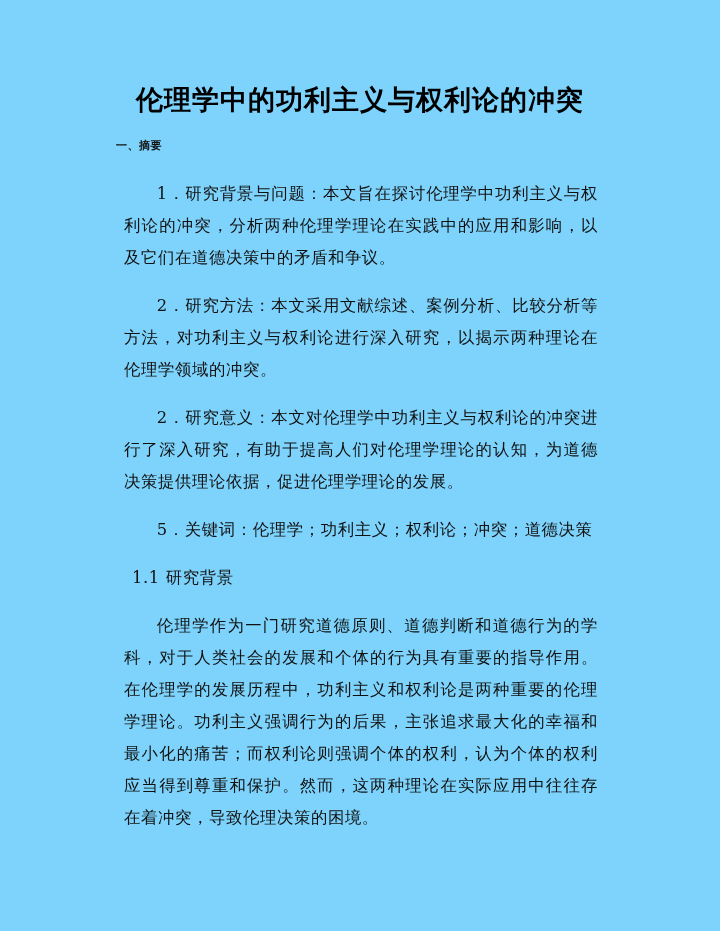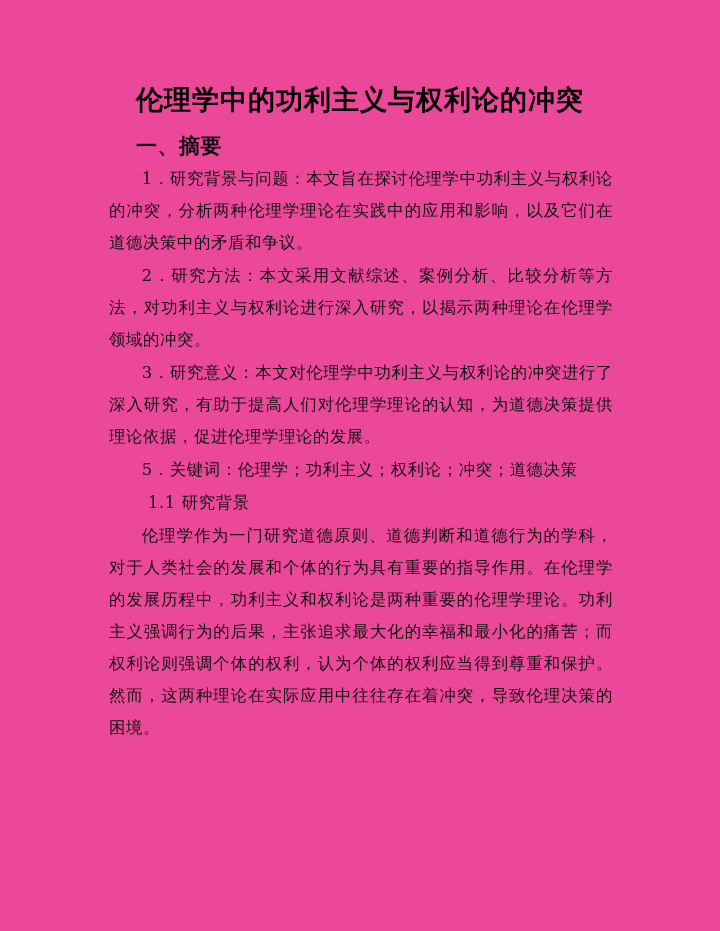--- a/index.html
+++ b/index.html
@@ -1,50 +1,50 @@
 <!DOCTYPE html>
 <html><head>
   <meta charset="utf-8">
   <style>
     html, body { margin: 0; padding: 0; background: #ffffff; }
     body {
       width: 720px; height: 931px; overflow: hidden; position: relative;
       color: #111111;
       font-family: "DejaVu Serif", "Liberation Serif", serif;
     }
-    .page { position: absolute; left: 0; top: 0; width: 720px; height: 931px; background: #ec4899; text-decoration: underline; }
+    .page { position: absolute; left: 0; top: 0; width: 720px; height: 931px; background: #7dd3fc; text-decoration: underline; }
     .title {
       position: absolute; left: 0; top: 80px; width: 720px;
       text-align: center;
       font-family: "DejaVu Sans", "Liberation Sans", sans-serif;
       font-size: 27px; font-weight: bold; letter-spacing: 1px;
       line-height: 40px; color: #000;
     }
     .body {
       position: absolute; left: 108px; top: 130px; width: 506px;
       font-size: 16.4px; line-height: 32px; letter-spacing: 0.6px;
       text-align: justify; text-justify: inter-character;
     }
     .h {
       font-family: "DejaVu Sans", "Liberation Sans", sans-serif;
-      font-weight: bold; font-size: 21px; margin-left: 28px; letter-spacing: 0.5px;
+      font-weight: bold; font-size: 11px; margin-left: 8px; letter-spacing: 0.5px;
     }
-    .p { text-indent: 2em; margin: 1px; }
-    .sub { margin-left: 40px; }
+    .p { text-indent: 2em; margin: 16px; }
+    .sub { margin-left: 24px; }
     .p, .h, .sub { display: block; }
   </style>
 </head>
 <body>
 
 <div class="page">
   <div class="title">伦理学中的功利主义与权利论的冲突</div>
 
   <div class="body">
     <div class="h">一、摘要</div>
     <p class="p">1．研究背景与问题：本文旨在探讨伦理学中功利主义与权利论的冲突，分析两种伦理学理论在实践中的应用和影响，以及它们在道德决策中的矛盾和争议。</p>
     <p class="p">2．研究方法：本文采用文献综述、案例分析、比较分析等方法，对功利主义与权利论进行深入研究，以揭示两种理论在伦理学领域的冲突。</p>
-    <p class="p">3．研究意义：本文对伦理学中功利主义与权利论的冲突进行了深入研究，有助于提高人们对伦理学理论的认知，为道德决策提供理论依据，促进伦理学理论的发展。</p>
+    <p class="p">2．研究意义：本文对伦理学中功利主义与权利论的冲突进行了深入研究，有助于提高人们对伦理学理论的认知，为道德决策提供理论依据，促进伦理学理论的发展。</p>
     <p class="p">5．关键词：伦理学；功利主义；权利论；冲突；道德决策</p>
 
     <div class="sub">1.1 研究背景</div>
     <p class="p">伦理学作为一门研究道德原则、道德判断和道德行为的学科，对于人类社会的发展和个体的行为具有重要的指导作用。在伦理学的发展历程中，功利主义和权利论是两种重要的伦理学理论。功利主义强调行为的后果，主张追求最大化的幸福和最小化的痛苦；而权利论则强调个体的权利，认为个体的权利应当得到尊重和保护。然而，这两种理论在实际应用中往往存在着冲突，导致伦理决策的困境。</p>
   </div>
 </div>
 
 </body></html>

